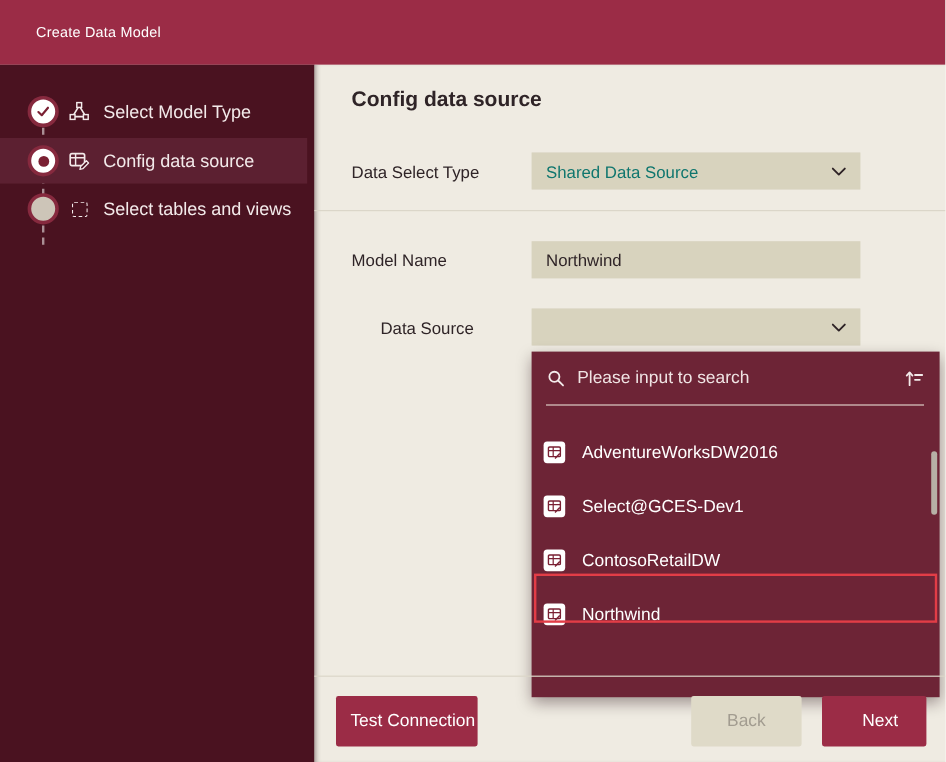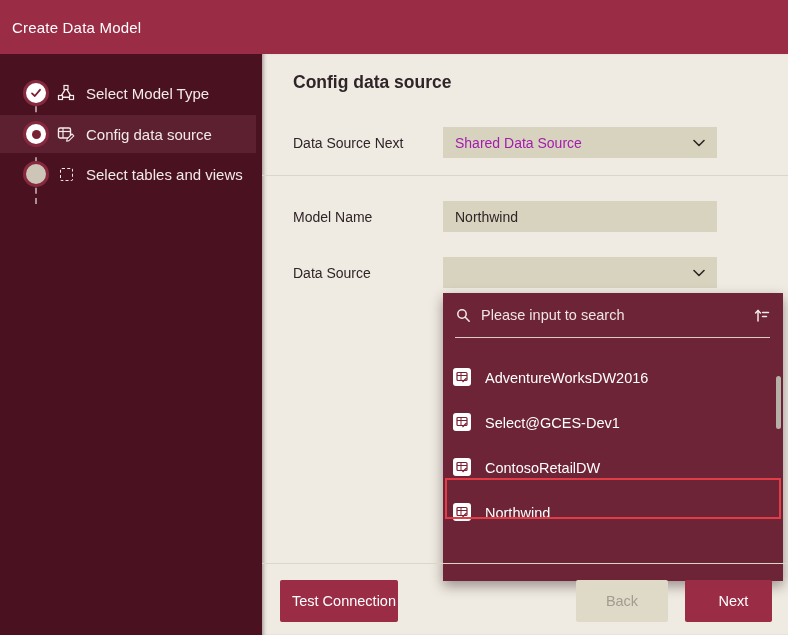--- a/index.html
+++ b/index.html
@@ -3,21 +3,21 @@
 <meta charset="utf-8">
 <style>
   * { margin:0; padding:0; box-sizing:border-box; }
   html,body { width:788px; height:635px; }
   body { font-family:"Liberation Sans", sans-serif; }
 
   .window { position:relative; width:788px; height:635px; background:#efebe2; overflow:hidden; }
 
   
   .titlebar { position:absolute; left:0; top:0; width:788px; height:54px; background:#9b2c46; display:flex; align-items:center; }
-  .titlebar .title { color:#ffffff; font-size:15px; padding-left:12px; letter-spacing:.2px; }
+  .titlebar .title { color:#ffffff; font-size:12px; padding-left:30px; letter-spacing:.2px; }
 
   
   .sidebar { position:absolute; left:0; top:54px; width:262px; height:608px; background:#4a1220; }
   .connector { position:absolute; left:35px; top:32px; height:118px; width:0; border-left:2px dashed #cbb9bd; opacity:.75; }
   .step { position:absolute; left:0; width:256px; height:38px; display:flex; align-items:center; cursor:pointer; }
   .step.active { background:#5c2031; }
   .step-1 { top:20px; } .step-2 { top:61px; } .step-3 { top:101px; }
   .badge { position:absolute; left:23px; width:26px; height:26px; border-radius:50%; display:flex; align-items:center; justify-content:center; }
   .badge.completed { background:#ffffff; border:3px solid #86293e; }
   .badge.current   { background:#ffffff; border:3px solid #86293e; }
@@ -25,25 +25,25 @@
   .badge.pending   { background:#cdc5b8; border:3px solid #86293e; }
   .stepicon { position:absolute; left:57px; width:18px; height:18px; display:flex; align-items:center; justify-content:center; }
   .steplabel { position:absolute; left:86px; color:#f3eaea; font-size:15px; white-space:nowrap; }
   .dashed-square { width:13px; height:13px; border:1.6px dashed #f3eaea; border-radius:2px; }
 
   
   .main { position:absolute; left:262px; top:54px; width:526px; height:581px; background:#efebe2; box-shadow:inset 4px 0 4px -3px rgba(40,10,18,.45); }
   .heading { position:absolute; left:31px; top:18px; font-size:17.5px; font-weight:bold; color:#2f2427; }
 
   .field-label { position:absolute; left:31px; font-size:14px; color:#2f2427; }
-  .lab-1 { top:81px; } .lab-2 { top:155px; } .lab-3 { top:211px; }
+  .lab-1 { top:81px; } .lab-2 { top:155px; } .lab-3 { top:211px;margin-left:24px; }
 
   .field { position:absolute; left:181px; width:274px; height:31px; background:#d8d3be; border:none; }
   .select { display:flex; align-items:center; cursor:pointer; }
-  .select .sel-value { font-size:14px; color:#a21caf; padding-left:12px; flex:1; }
+  .select .sel-value { font-size:14px; color:#0f766e; padding-left:12px; flex:1; }
   .select .chev { margin-right:12px; display:flex; }
   .fld-1 { top:73px; } .fld-3 { top:203px; }
   input.field { top:147px; font-size:14px; color:#2f2427; padding-left:12px; font-family:"Liberation Sans",sans-serif; outline:none; }
 
   .hdivider { position:absolute; left:0; top:121px; width:526px; height:1px; background:#dbd6c9; }
 
   
   .panel { position:absolute; left:181px; top:239px; width:340px; height:288px; background:#6d2436; box-shadow:0 5px 12px rgba(30,5,12,.4); }
   .searchrow { position:absolute; left:0; top:0; width:340px; height:44px; display:flex; align-items:center; }
   .searchrow .sicon { margin-left:13px; display:flex; }
@@ -118,21 +118,21 @@
       <span class="stepicon">
           <span class="dashed-square"></span>
         </span>
       <span class="steplabel">Select tables and views</span>
     </div>
   </div>
 
   <div class="main">
     <div class="heading">Config data source</div>
 
-    <div class="field-label lab-1">Data Source Next</div>
+    <div class="field-label lab-1">Data Select Type</div>
     <div class="field select fld-1">
       <span class="sel-value">Shared Data Source</span>
       <span class="chev">
         <svg width="12" height="8" viewBox="0 0 12 8">
             <path d="M1 1.5 L6 6.5 L11 1.5" fill="none" stroke="#2f2427" stroke-width="1.6" stroke-linecap="round" stroke-linejoin="round"></path>
           </svg>
       </span>
     </div>
 
     <div class="hdivider"></div>

